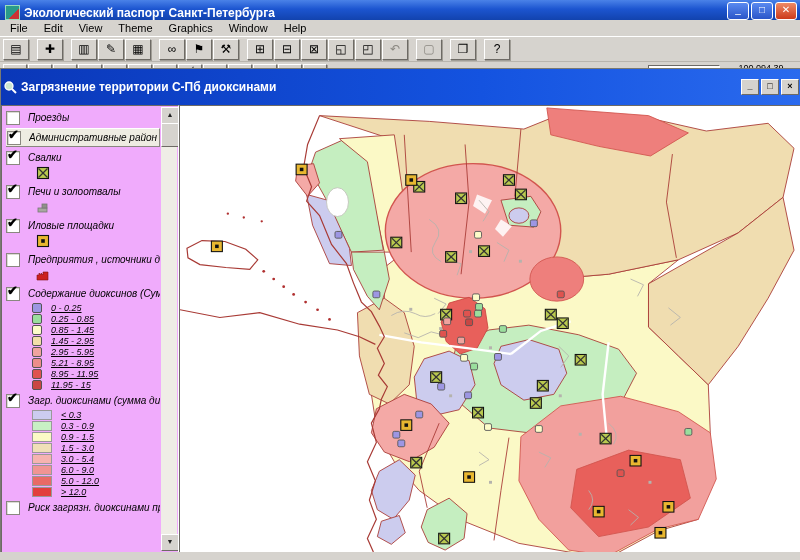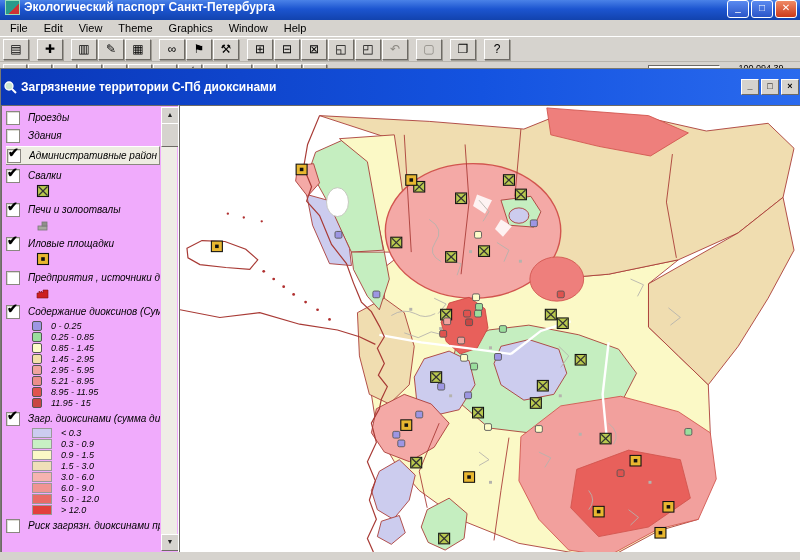--- a/index.html
+++ b/index.html
@@ -1,20 +1,20 @@
 <!DOCTYPE html>
 <html><head>
 <meta charset="utf-8">
 <style>
   html,body{margin:0;padding:0;}
   body{width:800px;height:560px;overflow:hidden;background:#d6d3ce;
        font-family:"Liberation Sans",sans-serif;font-size:11px;color:#000;position:relative;}
 
   
-  .titlebar{height:20px;display:flex;align-items:flex-start;padding:0 3px;
+  .titlebar{height:20px;display:flex;align-items:flex-end;padding:0 3px;
     background:linear-gradient(180deg,#4a82e8 0%,#1c55d0 45%,#1243ae 100%);color:#fff;}
   .app-icon{width:13px;height:13px;margin:0 4px 0 2px;border:1px solid #9db;
     background:linear-gradient(135deg,#2a9a8a 60%,#c33 60%);flex:0 0 auto;}
   .title-text{font-weight:bold;font-size:12px;white-space:nowrap;overflow:hidden;flex:1;}
   .winbtns{display:flex;gap:2px;}
   .winbtn{width:20px;height:16px;border:1px solid #fff;border-radius:3px;color:#fff;
     font-size:10px;line-height:14px;text-align:center;
     background:linear-gradient(180deg,#5a8af0,#2a55c8);}
   .winbtn.close{background:linear-gradient(180deg,#ef8a66,#cc3a1a);}
 
@@ -66,21 +66,21 @@
   .legend-inner{position:absolute;left:4px;top:4px;right:18px;bottom:0;overflow:hidden;}
   .layer{margin-bottom:3px;}
   .layer-row{display:flex;align-items:center;height:15px;margin-bottom:1px;}
   .layer-row.active{border:1px solid;border-color:#fff #8a8780 #8a8780 #fff;
     background:#eeece2;padding:1px 2px;margin-left:-2px;}
   .checkbox{width:12px;height:12px;background:#fff;border:1px solid #8a8780;
     box-shadow:inset 1px 1px 0 #dcdcd4;margin-right:8px;position:relative;flex:0 0 auto;}
   .checkbox .check{position:absolute;left:0px;top:-5px;font-size:13px;color:#000;font-weight:bold;}
   .layer-label{font-style:italic;font-size:10px;white-space:nowrap;overflow:hidden;}
   .symbol-row{height:15px;margin:1px 0 2px 30px;}
-  .class-row{display:flex;align-items:center;height:11px;margin-left:26px;}
+  .class-row{display:flex;align-items:center;height:11px;margin-left:26px;text-decoration:underline;}
   .class-swatch-pt{width:8px;height:8px;border:1px solid #555;border-radius:2px;flex:0 0 auto;}
   .class-swatch-area{width:18px;height:8px;border:1px solid #999;flex:0 0 auto;}
   .class-label{font-style:italic;font-size:9px;margin-left:9px;white-space:nowrap;}
 
   
   .vscroll{position:absolute;top:1px;right:1px;bottom:1px;width:16px;background:#efede6;}
   .scroll-btn{position:absolute;left:0;width:16px;height:15px;background:#d6d3ce;
     border:1px solid;border-color:#fff #6d6a65 #6d6a65 #fff;
     font-size:7px;text-align:center;line-height:13px;color:#222;}
   .scroll-btn.up{top:0;} .scroll-btn.down{bottom:0;}
@@ -239,26 +239,20 @@
 
     <div class="legend">
       <div class="legend-inner" id="legend">
           <div class="layer">
             <div class="layer-row">
               <span class="checkbox"></span>
               <span class="layer-label">Проезды</span>
             </div>
           </div>
           <div class="layer">
-            <div class="layer-row">
-              <span class="checkbox"></span>
-              <span class="layer-label">Здания</span>
-            </div>
-          </div>
-          <div class="layer">
             <div class="layer-row active">
               <span class="checkbox">
                 <span class="check">✔</span>
               </span>
               <span class="layer-label">Административные районы</span>
             </div>
           </div>
           <div class="layer">
             <div class="layer-row">
               <span class="checkbox">
@@ -367,21 +361,21 @@
             <div class="class-row">
               <span class="class-swatch-area" style="background: rgb(251, 249, 198);"></span>
               <span class="class-label">0.9 - 1.5</span>
             </div>
             <div class="class-row">
               <span class="class-swatch-area" style="background: rgb(240, 223, 184);"></span>
               <span class="class-label">1.5 - 3.0</span>
             </div>
             <div class="class-row">
               <span class="class-swatch-area" style="background: rgb(246, 179, 176);"></span>
-              <span class="class-label">3.0 - 6.0</span>
+              <span class="class-label">3.0 - 5.4</span>
             </div>
             <div class="class-row">
               <span class="class-swatch-area" style="background: rgb(240, 148, 147);"></span>
               <span class="class-label">6.0 - 9.0</span>
             </div>
             <div class="class-row">
               <span class="class-swatch-area" style="background: rgb(233, 106, 102);"></span>
               <span class="class-label">5.0 - 12.0</span>
             </div>
             <div class="class-row">

